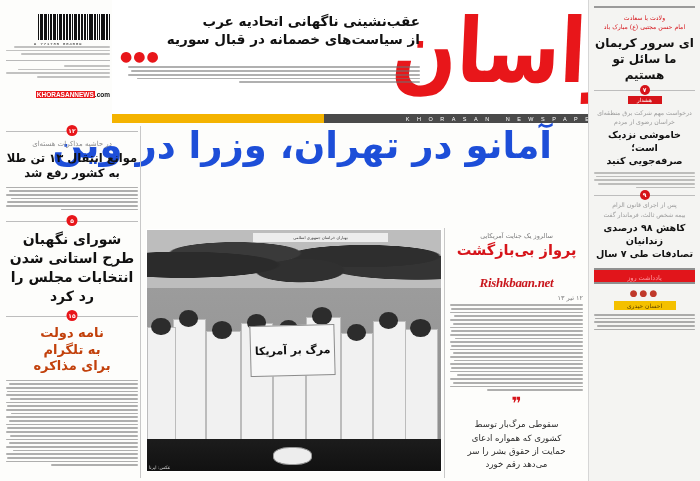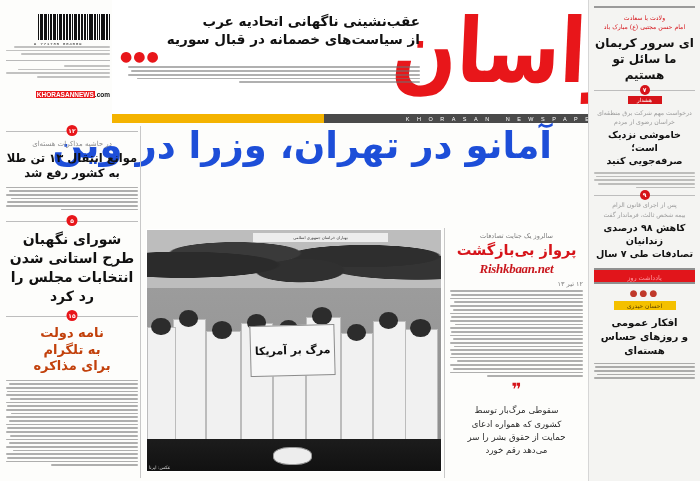--- a/index.html
+++ b/index.html
@@ -227,21 +227,21 @@
   .col-c {
     position: absolute; top: 232px; left: 450px;
     width: 133px;
   }
   .overline-c { font-size: 6.5px; color: #7d7d7d; text-align: center; margin-bottom: 2px; }
   .hl-red {
     font-size: 14.5px; font-weight: bold; color: #d6141a;
     text-align: center; letter-spacing: -0.5px; line-height: 1.2;
   }
   .watermark {
-    margin: 2px 0 3px; text-align: center;
+    margin: 16px 0 3px; text-align: center;
     font-family: "Liberation Serif", serif;
     font-style: italic; font-weight: bold;
     font-size: 13px; color: #c9171d; direction: ltr;
     text-shadow: 0 0 1px rgba(255,255,255,.9);
     letter-spacing: -0.3px;
   }
   .pullquote {
     margin-top: 6px; text-align: center;
   }
   .pq-mark { color: #d6141a; font-size: 17px; font-weight: bold; line-height: .8; }
@@ -523,21 +523,21 @@
 
       <div class="sign">مرگ بر آمریکا</div>
 
       <div class="table"></div>
       <div class="plate"></div>
     </div>
     <div class="photo-credit">عکس: ایرنا</div>
   </div>
 
   <div class="col-c">
-    <div class="overline-c">سالروز یک جنایت تصادفات</div>
+    <div class="overline-c">سالروز یک جنایت آمریکایی</div>
     <div class="hl-red">پرواز بی‌بازگشت</div>
     <div class="watermark">Rishkbaan.net</div>
     <div class="overline-c" style="text-align:right">۱۲ تیر ۱۳</div>
 
     <div>
       <span class="blur-lines tiny">
         <i style="width:100%"></i>
           <i style="width:99%"></i>
           <i style="width:100%"></i>
         <i style="width:97%"></i>
@@ -599,21 +599,20 @@
       <div class="num">۹</div>
     </div>
     <div>
       <div class="sb-over">پس از اجرای قانون الزام<br>بیمه شخص ثالث، فرماندار گفت</div>
       <div class="sb-hl small">کاهش ۹۸ درصدی زندانیان<br>تصادفات طی ۷ سال</div>
     </div>
 
     <div class="red-banner">یادداشت روز</div>
     <div class="dots-grey">●●●</div>
     <span class="byline-tag">احسان حیدری</span>
-    <div class="sb-hl2">افکار عمومی<br>و روزهای حساس هسته‌ای</div>
     <div class="sb-body">
       <span class="blur-lines tiny">
         <i style="width:100%"></i>
           <i style="width:99%"></i>
           <i style="width:100%"></i>
         <i style="width:97%"></i>
           <i style="width:100%"></i>
 
       </span>
     </div>

